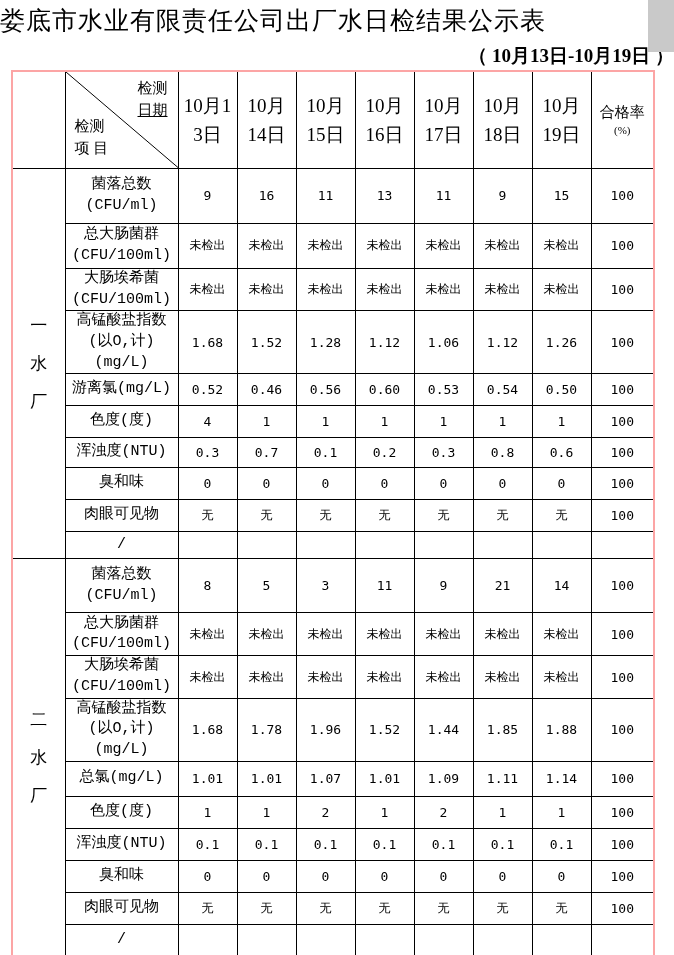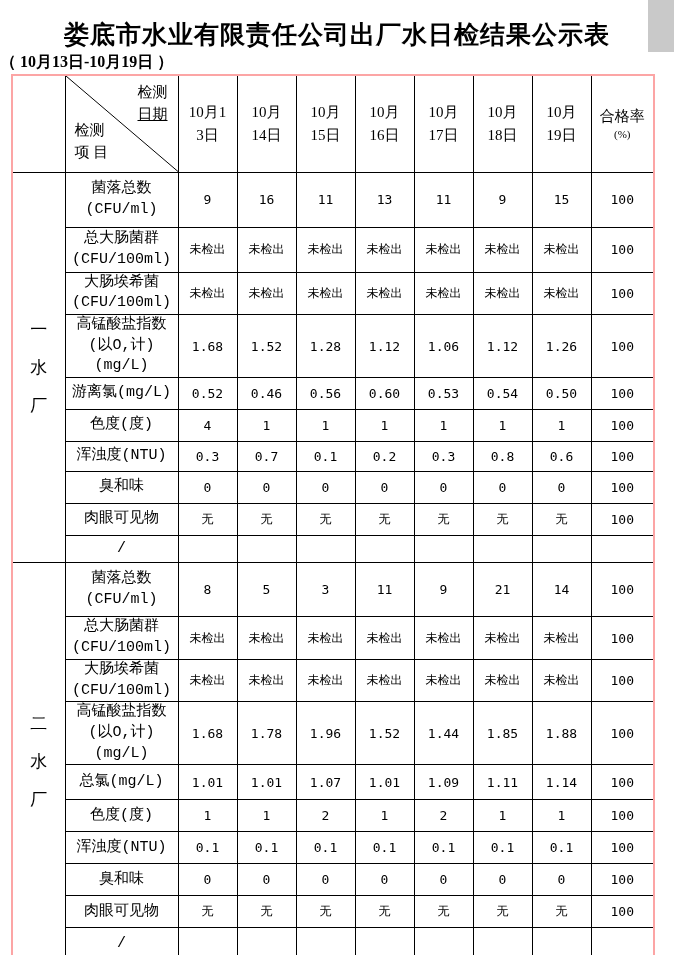--- a/index.html
+++ b/index.html
@@ -6,47 +6,47 @@
   body{
     width:674px;height:955px;background:#ffffff;color:#000;
     font-family:"Liberation Serif", serif;
     position:relative;overflow:hidden;
   }
   .window-edge{
     position:absolute;top:0;right:0;width:26px;height:52px;
     background:#c9c9c9;
   }
   .page-title{
-    margin:18px 0 0 0;text-align:center;
+    margin:4px 0 0 0;
     font-family:"Liberation Sans", sans-serif;
-    font-size:25px;font-weight:bold;letter-spacing:1px;line-height:1.3;
+    font-size:25px;font-weight:normal;letter-spacing:1px;line-height:1.3;
   }
   .subtitle{
-    text-align:left;font-weight:bold;font-size:16px;margin-top:2px;line-height:1.1;
+    text-align:right;font-weight:bold;font-size:19px;margin-top:9px;line-height:1.1;
     font-family:"Liberation Serif", serif;
   }
   table.main{
     border-collapse:collapse;table-layout:fixed;
     margin-left:11px;margin-top:4px;
     border:2px solid #fca5a5;
   }
   table.main th, table.main td{
     border:1px solid #000;
     padding:0 2px;
     text-align:center;vertical-align:middle;
     font-weight:normal;
     overflow:hidden;
   }
   tr.header-row{height:97px;}
   th.diag{position:relative;padding:0;}
   th.diag svg{position:absolute;top:0;left:0;width:100%;height:100%;}
   .diag-top{position:absolute;top:6px;right:10px;text-align:right;font-size:15px;line-height:1.45;}
   .diag-top div:last-child{padding-right:0;text-decoration:underline;}
   .diag-bottom{position:absolute;bottom:8px;left:9px;text-align:left;font-size:15px;line-height:1.45;}
-  th.date-th{font-size:15px;line-height:1.55;}
+  th.date-th{font-size:19px;line-height:1.55;}
   th.rate-th{font-size:15px;line-height:1.4;}
   th.rate-th .pct{font-size:11px;}
   td.plant-cell{
     font-size:17px;letter-spacing:0;
   }
   td.plant-cell .pchar{display:block;margin:21px 0;line-height:1;}
   td.item-cell{font-size:15px;line-height:1.38;font-family:Liberation Mono, monospace;}
   td.value-cell{
     font-family:"DejaVu Sans Mono", monospace;
     font-size:13px;

